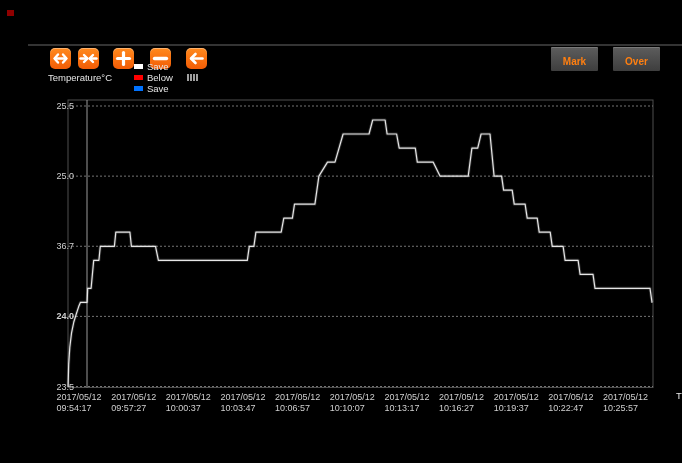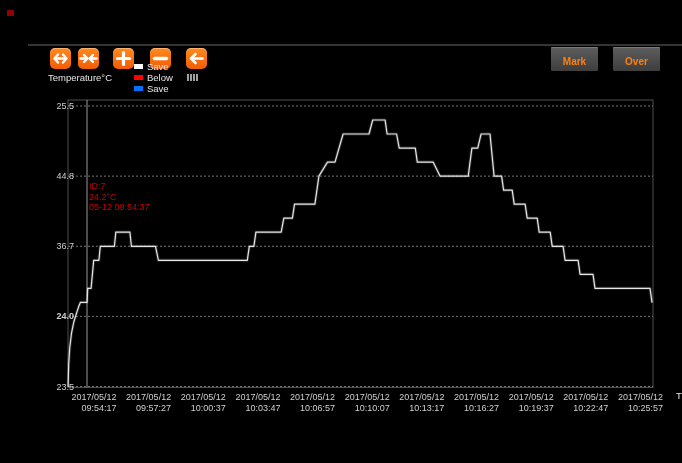--- a/index.html
+++ b/index.html
@@ -27,21 +27,21 @@
   .bars{display:inline-flex;align-items:flex-end;margin-left:2px;}
   .bars i{display:inline-block;width:2px;height:7px;background:#9f9f9f;margin-right:1px;}
   
   #plot{position:absolute;left:0;top:0;}
   .pborder{fill:none;stroke:#4f4f4f;stroke-width:1;}
   .grid{stroke:#828282;stroke-width:1;stroke-dasharray:2 2;opacity:.9;}
   .cursor{stroke:#9a9a9a;stroke-width:1;}
   .line{fill:none;stroke:#e6e6e6;stroke-width:1.2;stroke-linejoin:round;stroke-linecap:round;}
   .lineglow{fill:none;stroke:rgba(255,255,255,.16);stroke-width:3;stroke-linejoin:round;}
   .ylab{position:absolute;left:16px;width:58px;text-align:right;color:#d0d0d0;font-size:9px;}
-  .xlab{position:absolute;top:392px;width:60px;text-align:right;color:#d0d0d0;font-size:9px;line-height:11px;}
+  .xlab{position:absolute;top:392px;width:60px;text-align:left;color:#d0d0d0;font-size:9px;line-height:11px;}
   .time-label{position:absolute;left:658px;top:390px;color:#e8e8e8;font-size:9.5px;margin-left:18px;}
   .annotation{position:absolute;left:89px;top:181px;color:#c40000;font-size:9px;line-height:10.5px;}
 </style>
 </head>
 <body>
 
 <div class="screen">
 
   <div class="corner-dot"></div>
   <div class="divider"></div>
@@ -112,21 +112,21 @@
       <line x1="68" x2="653" y1="176.125" y2="176.125" class="grid"></line>
       <line x1="68" x2="653" y1="246.25" y2="246.25" class="grid"></line>
       <line x1="68" x2="653" y1="316.375" y2="316.375" class="grid"></line>
       <line x1="68" x2="653" y1="386.5" y2="386.5" class="grid"></line>
       <line x1="87" x2="87" y1="100" y2="387.5" class="cursor"></line>
       <polyline points="68.1,386.5 68.7,364.1 69.8,347.2 71.5,333.2 73.8,322.0 76.4,313.6 78.7,306.6 80.5,302.3 87.1,302.3 87.7,288.3 91.1,288.3 93.7,260.3 98.9,260.3 100.3,246.3 114.4,246.3 115.8,232.2 129.9,232.2 131.4,246.3 155.5,246.3 158.4,260.3 247.3,260.3 249.3,246.3 253.9,246.3 255.9,232.2 281.2,232.2 283.8,218.2 292.4,218.2 294.5,204.2 314.9,204.2 318.9,176.1 327.5,162.1 335.0,162.1 343.1,134.0 369.0,134.0 372.7,120.0 385.1,120.0 387.1,134.0 396.6,134.0 399.2,148.1 415.3,148.1 417.3,162.1 433.1,162.1 440.0,176.1 468.2,176.1 471.9,148.1 477.7,148.1 481.1,134.0 490.0,134.0 494.1,176.1 501.6,176.1 503.6,190.2 512.2,190.2 514.2,204.2 525.1,204.2 527.2,218.2 537.2,218.2 539.2,232.2 550.2,232.2 552.2,246.3 563.1,246.3 565.1,260.3 578.1,260.3 580.1,274.3 593.0,274.3 595.0,288.3 650.0,288.3 652.0,302.3" class="lineglow"></polyline>
       <polyline points="68.1,386.5 68.7,364.1 69.8,347.2 71.5,333.2 73.8,322.0 76.4,313.6 78.7,306.6 80.5,302.3 87.1,302.3 87.7,288.3 91.1,288.3 93.7,260.3 98.9,260.3 100.3,246.3 114.4,246.3 115.8,232.2 129.9,232.2 131.4,246.3 155.5,246.3 158.4,260.3 247.3,260.3 249.3,246.3 253.9,246.3 255.9,232.2 281.2,232.2 283.8,218.2 292.4,218.2 294.5,204.2 314.9,204.2 318.9,176.1 327.5,162.1 335.0,162.1 343.1,134.0 369.0,134.0 372.7,120.0 385.1,120.0 387.1,134.0 396.6,134.0 399.2,148.1 415.3,148.1 417.3,162.1 433.1,162.1 440.0,176.1 468.2,176.1 471.9,148.1 477.7,148.1 481.1,134.0 490.0,134.0 494.1,176.1 501.6,176.1 503.6,190.2 512.2,190.2 514.2,204.2 525.1,204.2 527.2,218.2 537.2,218.2 539.2,232.2 550.2,232.2 552.2,246.3 563.1,246.3 565.1,260.3 578.1,260.3 580.1,274.3 593.0,274.3 595.0,288.3 650.0,288.3 652.0,302.3" class="line"></polyline>
     </svg>
   <div id="y-labels">
       <div class="ylab" style="top: 101px;">25.5</div>
-      <div class="ylab" style="top: 171.125px;">44.8</div>
+      <div class="ylab" style="top: 171.125px;">25.0</div>
       <div class="ylab" style="top: 241.25px;">36.7</div>
       <div class="ylab" style="top: 311.375px; font-weight: bold;">24.0</div>
       <div class="ylab" style="top: 381.5px;">23.5</div>
     </div>
   <div id="x-labels">
       <div class="xlab" style="left: 56.5px;">
         <div>2017/05/12</div>
         <div>09:54:17</div>
       </div>
       <div class="xlab" style="left: 111.15px;">
@@ -165,19 +165,14 @@
         <div>2017/05/12</div>
         <div>10:22:47</div>
       </div>
       <div class="xlab" style="left: 603px;">
         <div>2017/05/12</div>
         <div>10:25:57</div>
       </div>
     </div>
   <div class="time-label">Time</div>
 
-  <div class="annotation">
-    <div>ID:7</div>
-    <div>24.2°C</div>
-    <div>05-12 09:54:37</div>
-  </div>
 
 </div>
 
 </body></html>

